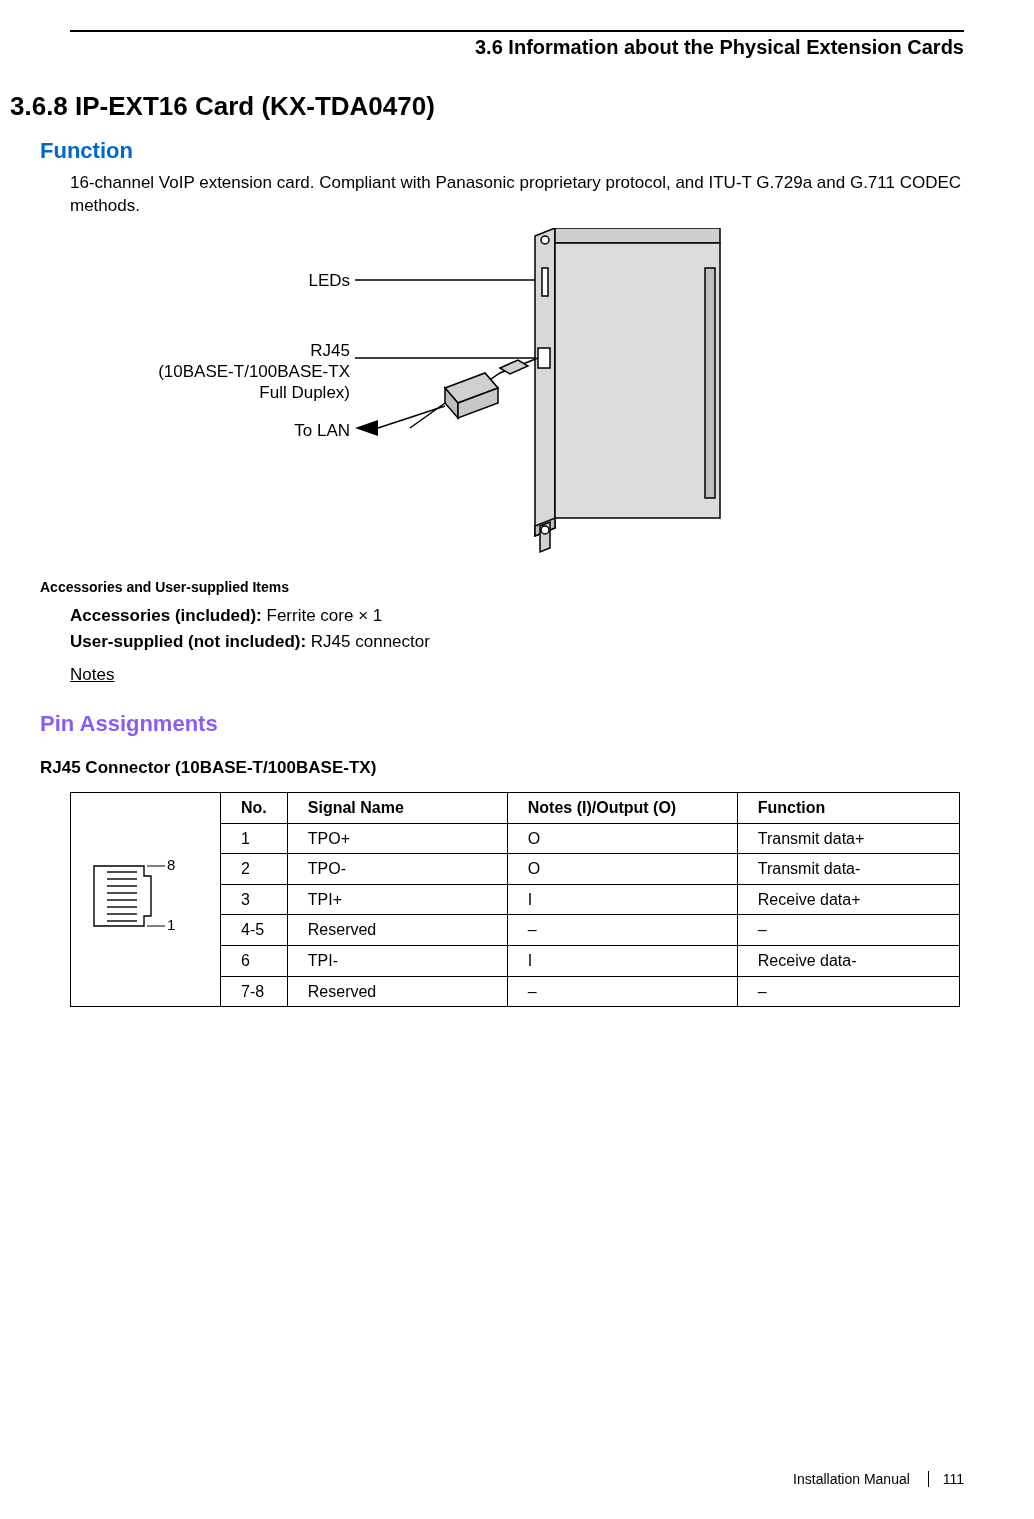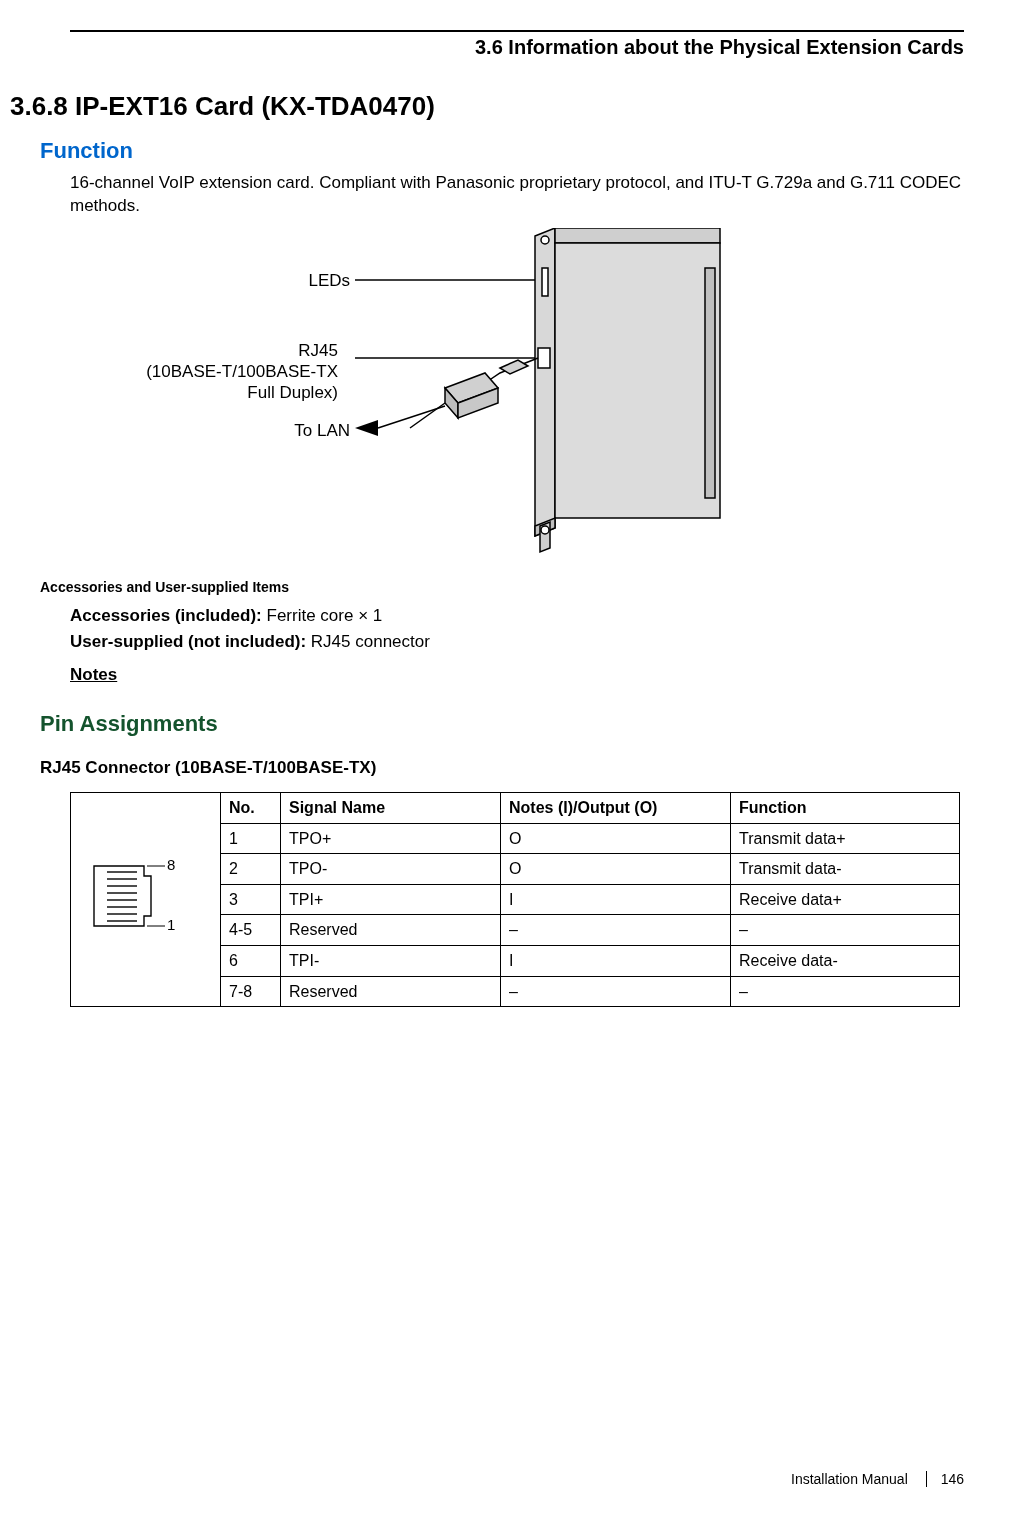--- a/index.html
+++ b/index.html
@@ -46,36 +46,36 @@
   }
   .diagram-labels {
     position: absolute;
     left: 0;
     top: 0;
     width: 280px;
     text-align: right;
     font-size: 17px;
   }
   .lbl-leds { position: absolute; top: 42px; right: 0; }
-  .lbl-rj45 { position: absolute; top: 112px; right: 12px; line-height: 1.25; }
+  .lbl-rj45 { position: absolute; top: 112px; right: 0; line-height: 1.25; }
   .lbl-lan { position: absolute; top: 192px; right: 0; }
   .diagram-svg {
     position: absolute;
     left: 280px;
     top: 0;
   }
   h3.sub {
     font-size: 14px;
     font-weight: bold;
     margin-left: 30px;
     margin-bottom: 8px;
   }
   .indent-block { margin-left: 60px; margin-bottom: 4px; }
   .notes-head {
-    font-weight: bold;
+    font-weight: normal;
     text-decoration: underline;
     margin-left: 60px;
     margin-top: 10px;
     margin-bottom: 2px;
   }
   ul.notes {
     list-style: none;
     margin-left: 90px;
   }
   ul.notes li {
@@ -84,42 +84,42 @@
     margin-bottom: 6px;
   }
   ul.notes li::before {
     content: "•";
     position: absolute;
     left: 0;
     top: 0;
     font-size: 18px;
   }
   .pin-heading {
-    color: #14532d;
+    color: #8b5cf6;
     font-size: 22px;
     font-weight: bold;
     margin-left: 30px;
     margin-top: 22px;
     margin-bottom: 18px;
   }
   .conn-heading {
     font-size: 17px;
     font-weight: bold;
     margin-left: 30px;
     margin-bottom: 12px;
   }
   table.pin {
     border-collapse: collapse;
     margin-left: 60px;
     width: 890px;
     font-size: 16px;
   }
   table.pin th, table.pin td {
     border: 1px solid #000;
-    padding: 4px 8px;
+    padding: 4px 20px;
     text-align: left;
     vertical-align: middle;
   }
   table.pin th { font-weight: bold; }
   .conn-cell {
     width: 150px;
     text-align: center;
     vertical-align: middle;
     padding: 8px !important;
   }
@@ -277,14 +277,14 @@
     <td>7-8</td>
     <td>Reserved</td>
     <td>–</td>
     <td>–</td>
   </tr>
 </tbody>
   </table>
 
 <div class="footer">
   <span>Installation Manual</span>
-  <span class="divider">146</span>
+  <span class="divider">111</span>
 </div>
 
 </body></html>

